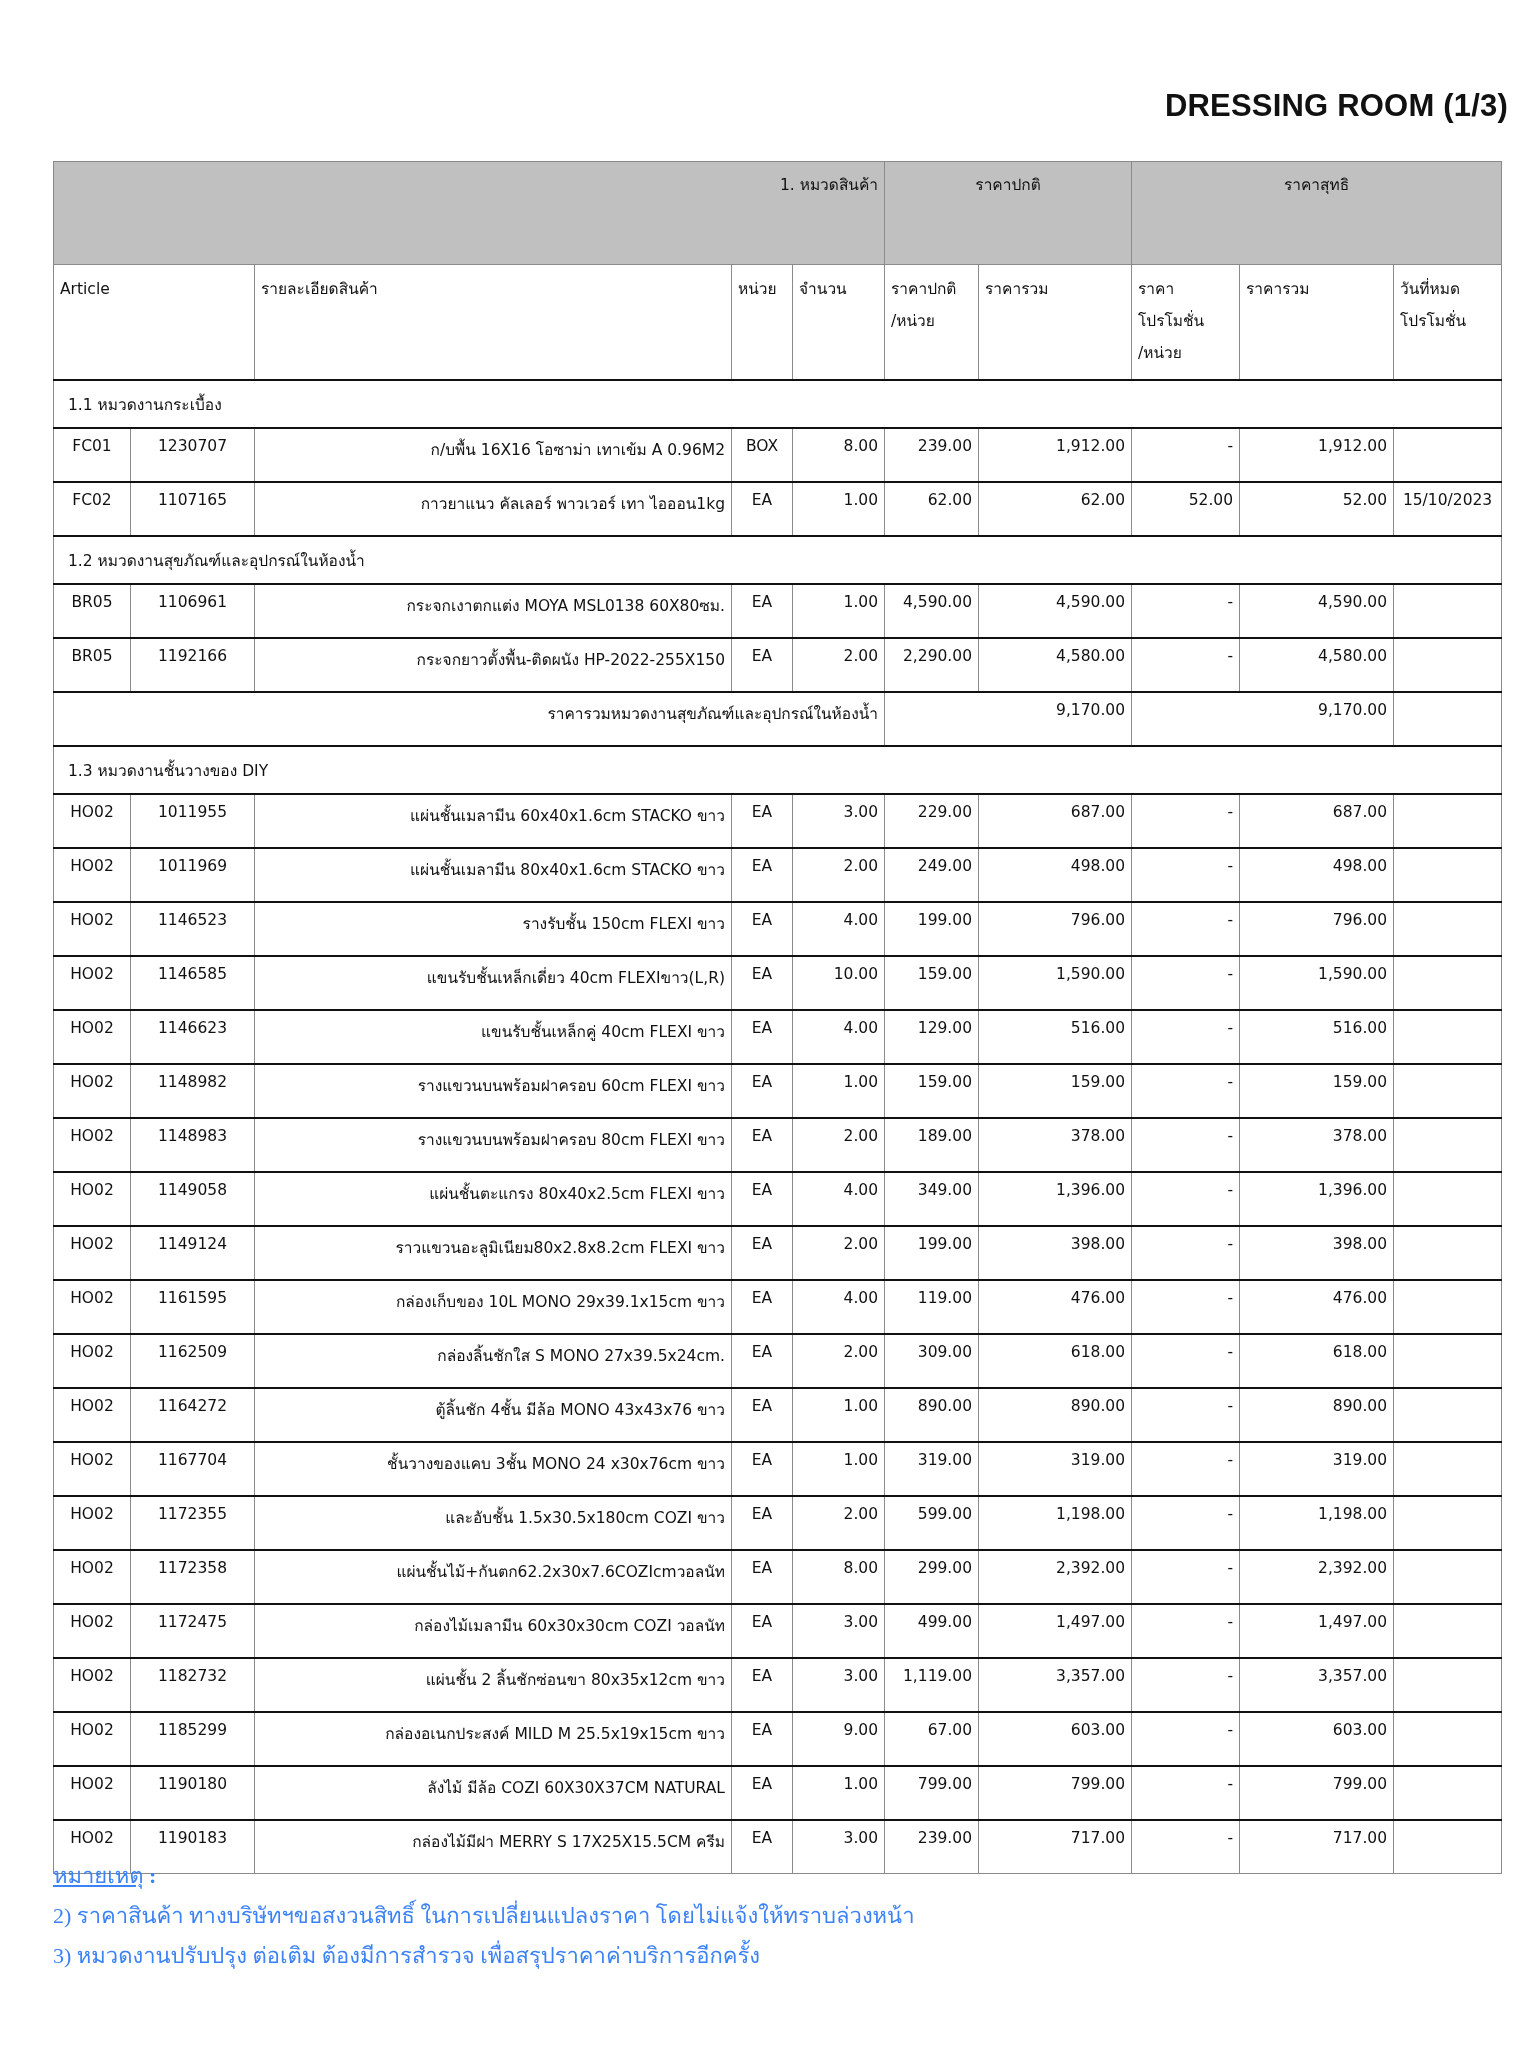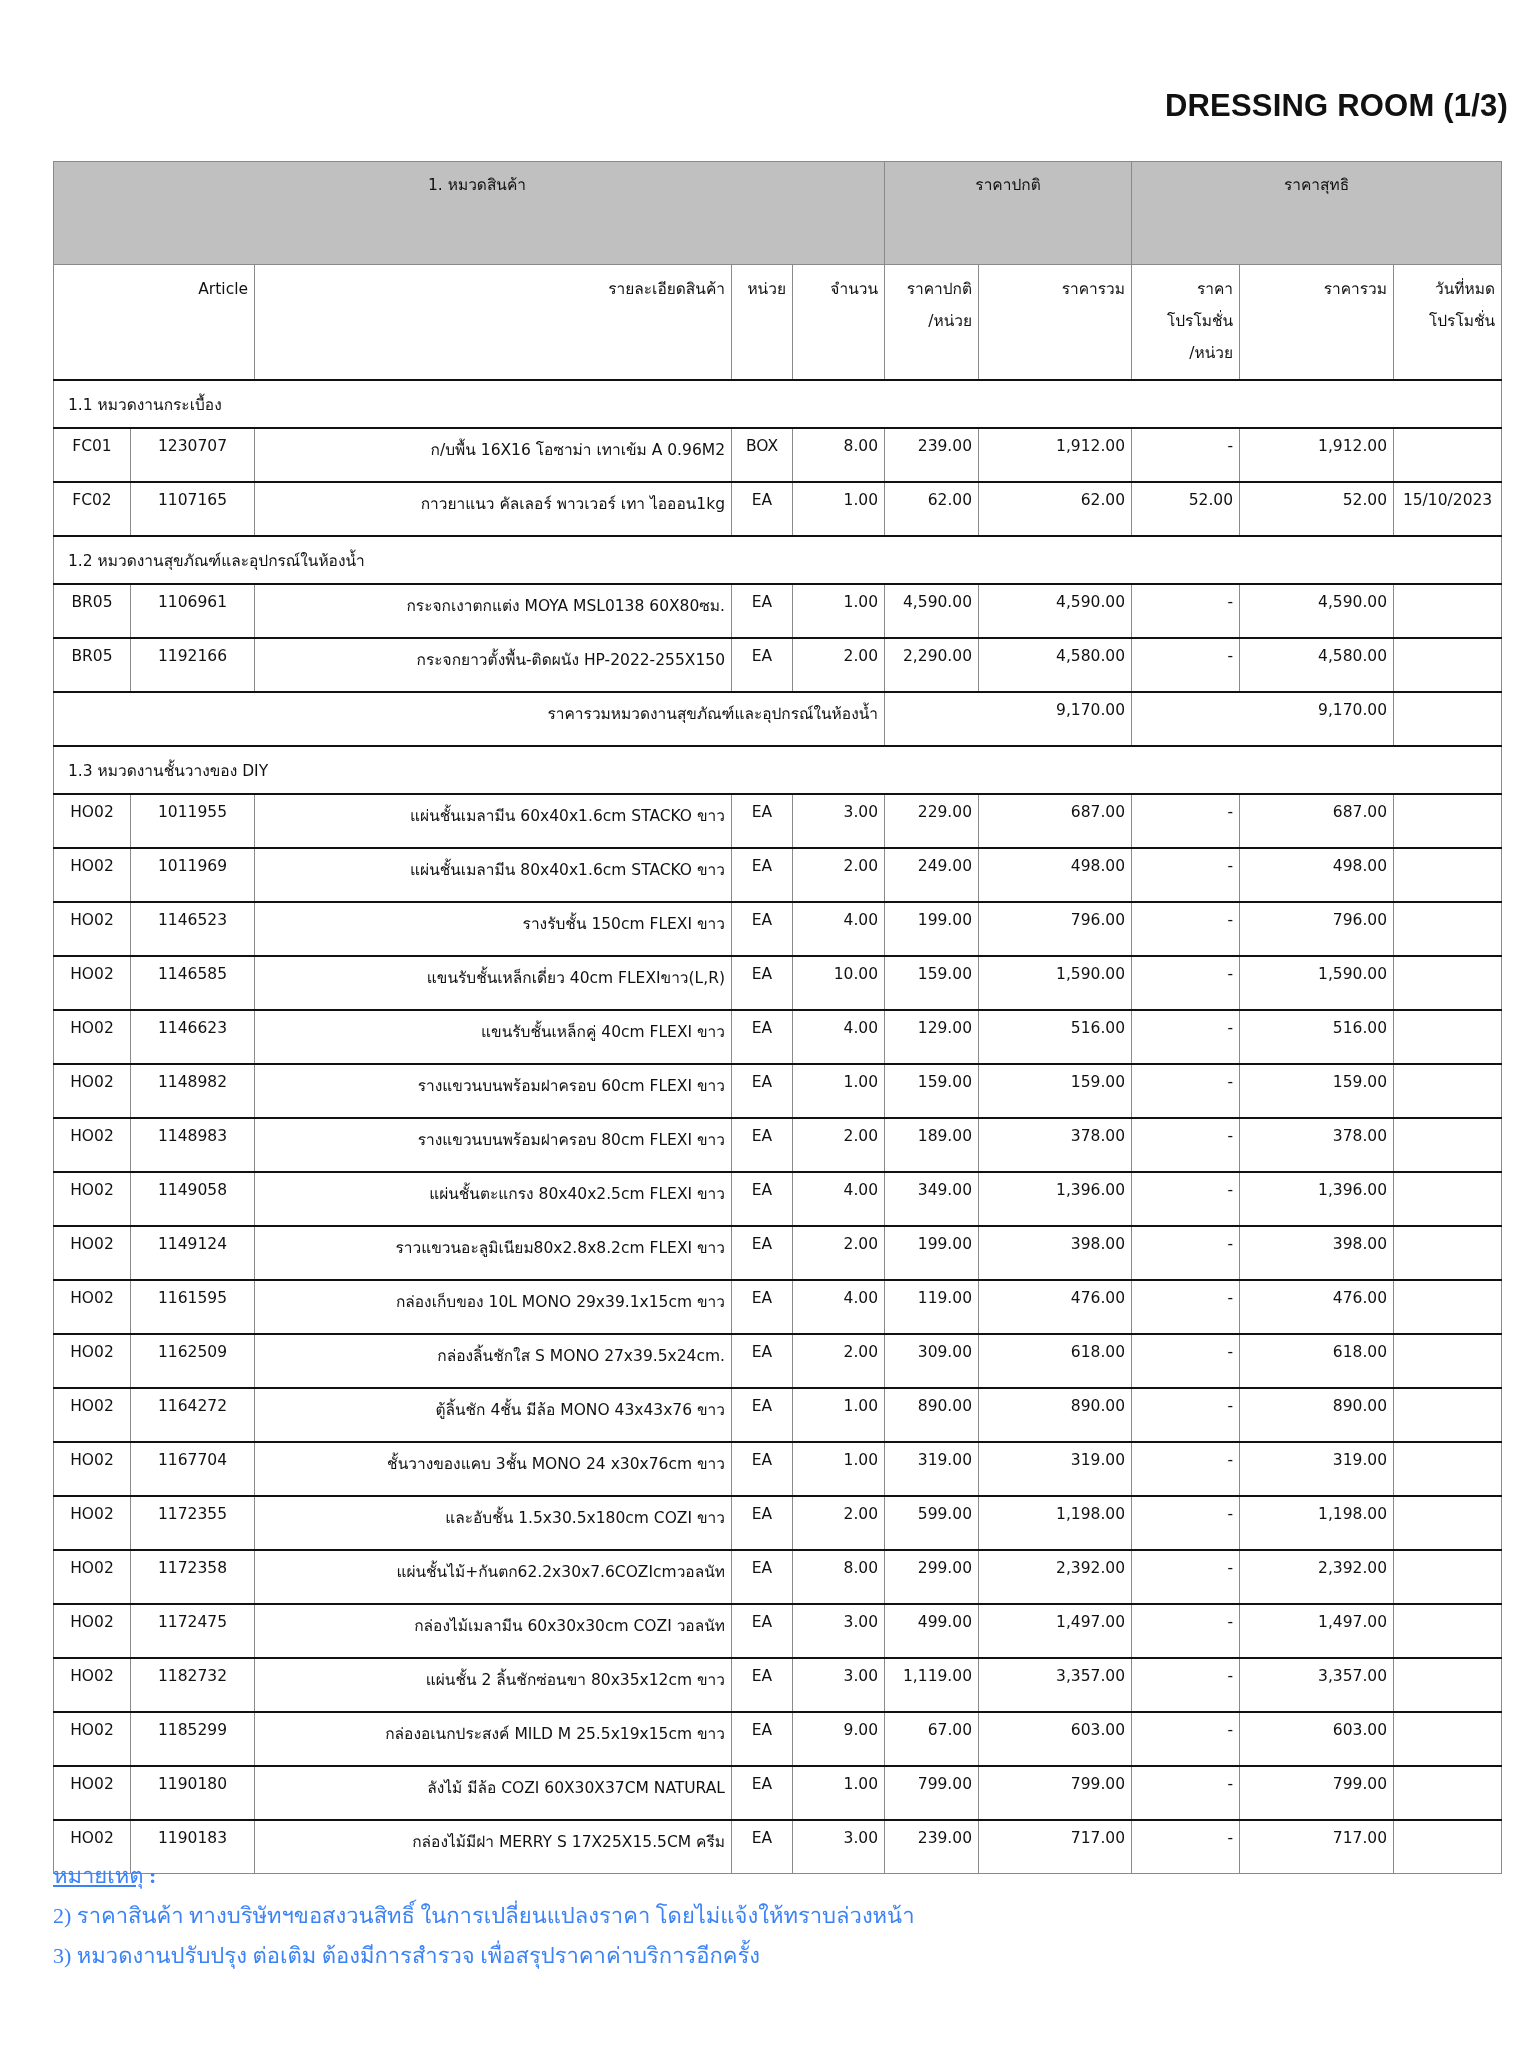--- a/index.html
+++ b/index.html
@@ -6,22 +6,22 @@
     body { width: 1536px; height: 2048px; position: relative; overflow: hidden;
            font-family: "DejaVu Sans", "Liberation Sans", sans-serif; color: #111; }
     .doc-title { position: absolute; right: 28px; top: 88px; font-size: 31px; font-weight: bold;
                  font-family: "Liberation Sans", "DejaVu Sans", sans-serif; letter-spacing: 0.2px; }
     table.quote { position: absolute; left: 53px; top: 161px; width: 1448px; border-collapse: collapse;
                   table-layout: fixed; font-size: 15.5px; }
     table.quote td, table.quote th { border-left: 1px solid #8a8a8a; border-right: 1px solid #8a8a8a;
                   padding: 0 6px; vertical-align: top; font-weight: normal; white-space: nowrap; overflow: hidden; }
     tr.top-hdr th { background: #c0c0c0; height: 92px; text-align: center; padding-top: 10px;
                     border-top: 1px solid #8a8a8a; border-bottom: 1px solid #8a8a8a; }
-    tr.top-hdr th.cat { text-align: center; padding-left: 22px; }
-    tr.col-hdr th { height: 106px; text-align: right; padding-top: 8px; line-height: 32px;
+    tr.top-hdr th.cat { text-align: right; padding-left: 22px; }
+    tr.col-hdr th { height: 106px; text-align: left; padding-top: 8px; line-height: 32px;
                     border-bottom: 2px solid #111; white-space: normal; }
     tr.section td { height: 46px; padding-left: 14px; vertical-align: middle;
                     border-bottom: 2px solid #111; border-left: 1px solid #8a8a8a; border-right: 1px solid #8a8a8a; }
     tr.item td { height: 44px; padding-top: 8px; border-bottom: 2px solid #111; }
     tr.item.last td { border-bottom: 1px solid #8a8a8a; }
     tr.subtotal td { height: 44px; padding-top: 8px; border-bottom: 2px solid #111; }
     .c { text-align: center; }
     .r { text-align: right; }
     .l { text-align: right; }
     .subtotal-label { padding-left: 20px !important; }

